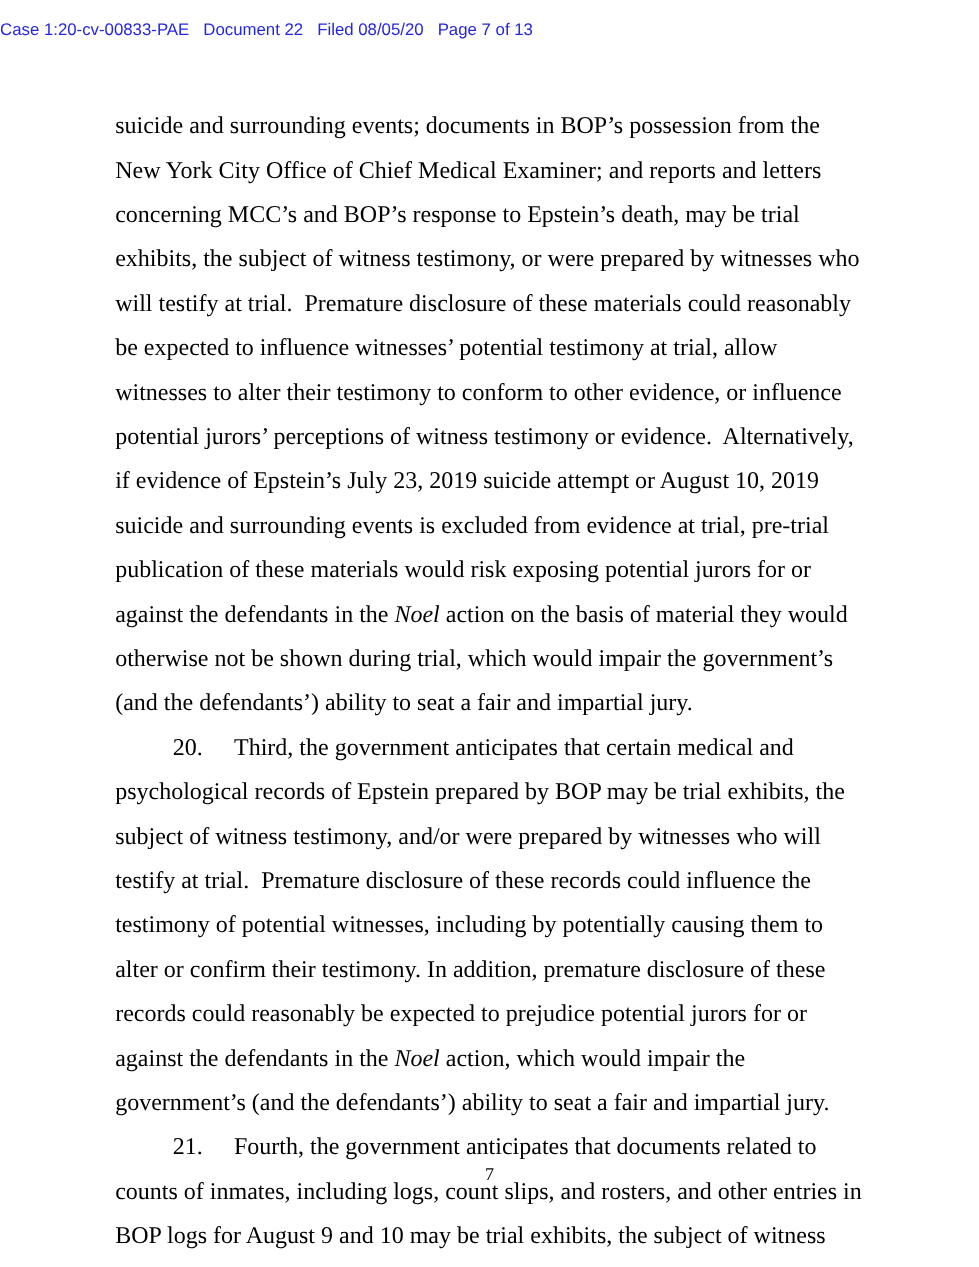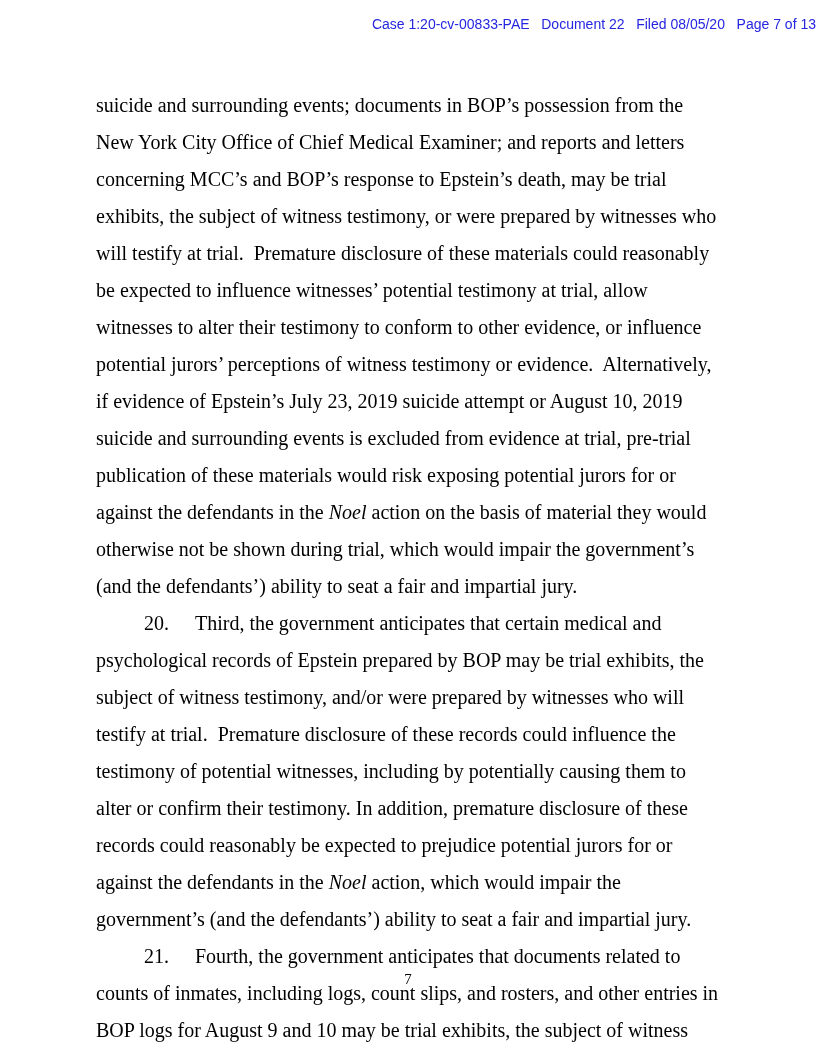--- a/index.html
+++ b/index.html
@@ -9,21 +9,21 @@
     background: #ffffff;
     position: relative;
     font-family: "Liberation Serif", serif;
     color: #000000;
   }
   .stamp {
     position: absolute;
     top: 16px;
     left: 0;
     width: 816px;
-    text-align: right;
+    text-align: left;
     font-family: "Liberation Sans", sans-serif;
     font-size: 14px;
     color: #2526e0;
     white-space: pre;
   }
   .content {
     position: absolute;
     left: 96px;
     top: 87px;
     width: 624px;

